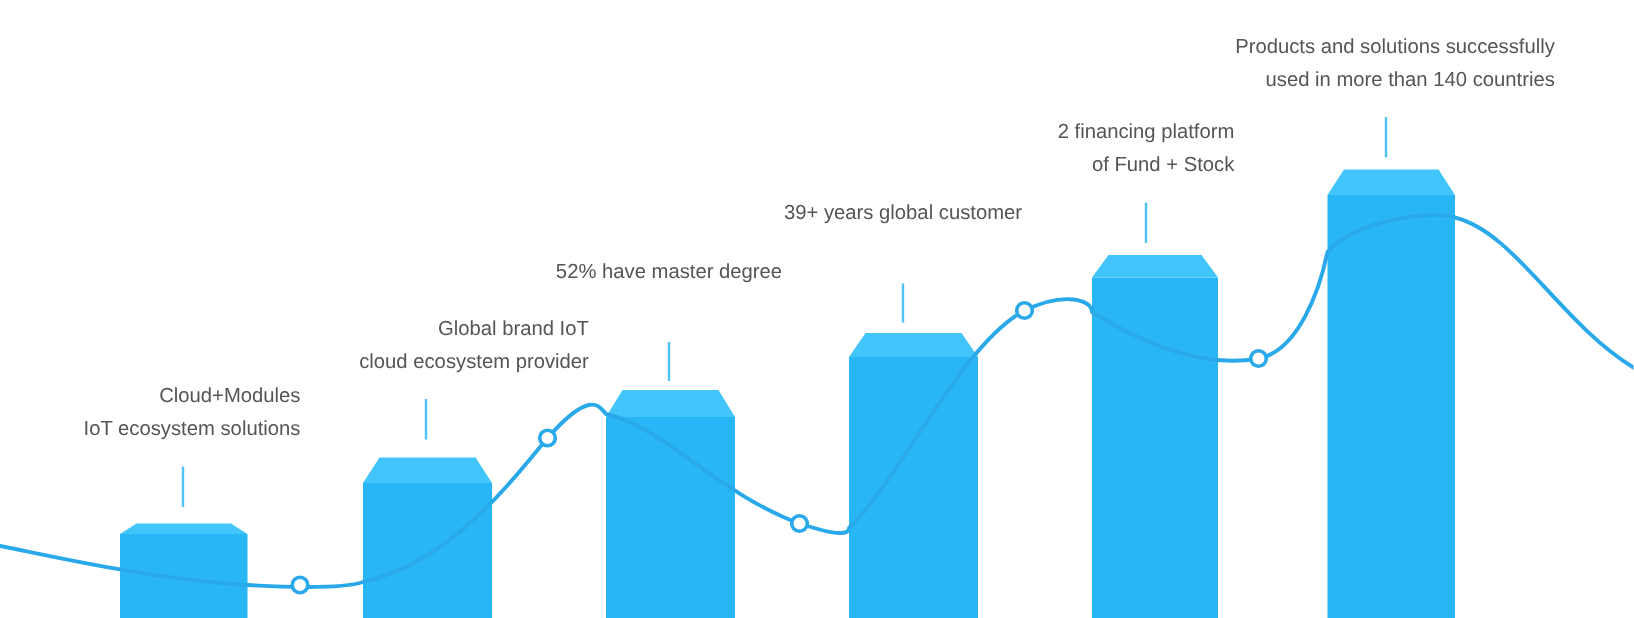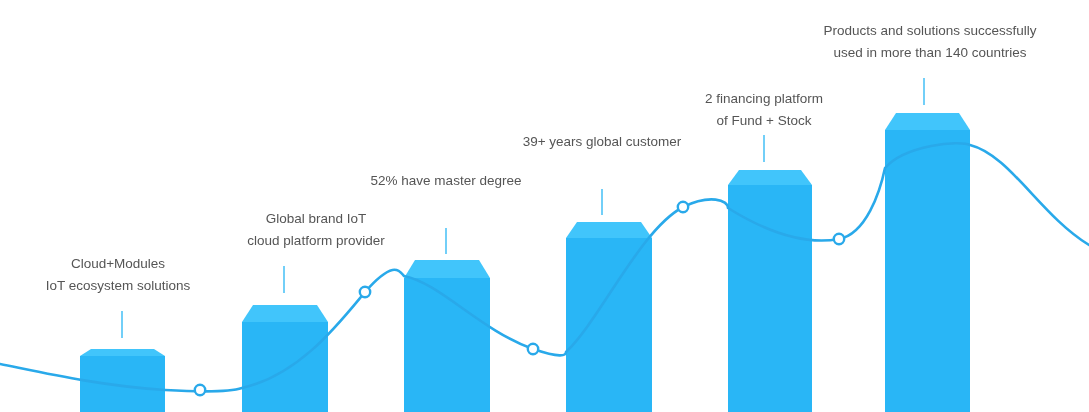--- a/index.html
+++ b/index.html
@@ -10,21 +10,21 @@
     overflow:hidden;
   }
   #stage{position:relative;width:1089px;height:412px;}
   #chart-svg{position:absolute;left:0;top:0;width:1089px;height:412px;display:block;}
   .label{
     position:absolute;
     color:#555555;
     font-size:13.5px;
     line-height:22px;
     white-space:nowrap;
-    text-align:center;
+    text-align:right;
     transform:translateX(-50%);
   }
   .label .ln{display:block;}
 </style>
 </head>
 <body>
 
 <div id="stage">
 
   <svg id="chart-svg" viewBox="0 0 1089 412" preserveAspectRatio="none" aria-hidden="true">
@@ -54,35 +54,35 @@
     <g id="markers-group">
         <circle cx="200" cy="390" r="5.2" fill="#ffffff" stroke="#29a9ea" stroke-width="2.4"></circle>
         <circle cx="365" cy="292" r="5.2" fill="#ffffff" stroke="#29a9ea" stroke-width="2.4"></circle>
         <circle cx="533" cy="349" r="5.2" fill="#ffffff" stroke="#29a9ea" stroke-width="2.4"></circle>
         <circle cx="683" cy="207" r="5.2" fill="#ffffff" stroke="#29a9ea" stroke-width="2.4"></circle>
         <circle cx="839" cy="239" r="5.2" fill="#ffffff" stroke="#29a9ea" stroke-width="2.4"></circle>
       </g>
   </svg>
 
   <div id="labels-layer">
-      <div class="label" style="left: 118px; top: 253px;">
+      <div class="label" style="left: 128px; top: 253px;">
         <span class="ln">Cloud+Modules</span>
         <span class="ln">IoT ecosystem solutions</span>
       </div>
       <div class="label" style="left: 284px; top: 208px; margin-left: 32px;">
         <span class="ln">Global brand IoT</span>
-        <span class="ln">cloud platform provider</span>
+        <span class="ln">cloud ecosystem provider</span>
       </div>
       <div class="label" style="left: 446px; top: 170px;">
         <span class="ln">52% have master degree</span>
       </div>
       <div class="label" style="left: 602px; top: 131px;">
         <span class="ln">39+ years global customer</span>
       </div>
-      <div class="label" style="left: 764px; top: 88px;">
+      <div class="label" style="left: 764px; top: 77px;">
         <span class="ln">2 financing platform</span>
         <span class="ln">of Fund + Stock</span>
       </div>
       <div class="label" style="left: 930px; top: 20px;">
         <span class="ln">Products and solutions successfully</span>
         <span class="ln">used in more than 140 countries</span>
       </div>
     </div>
 
 </div>

